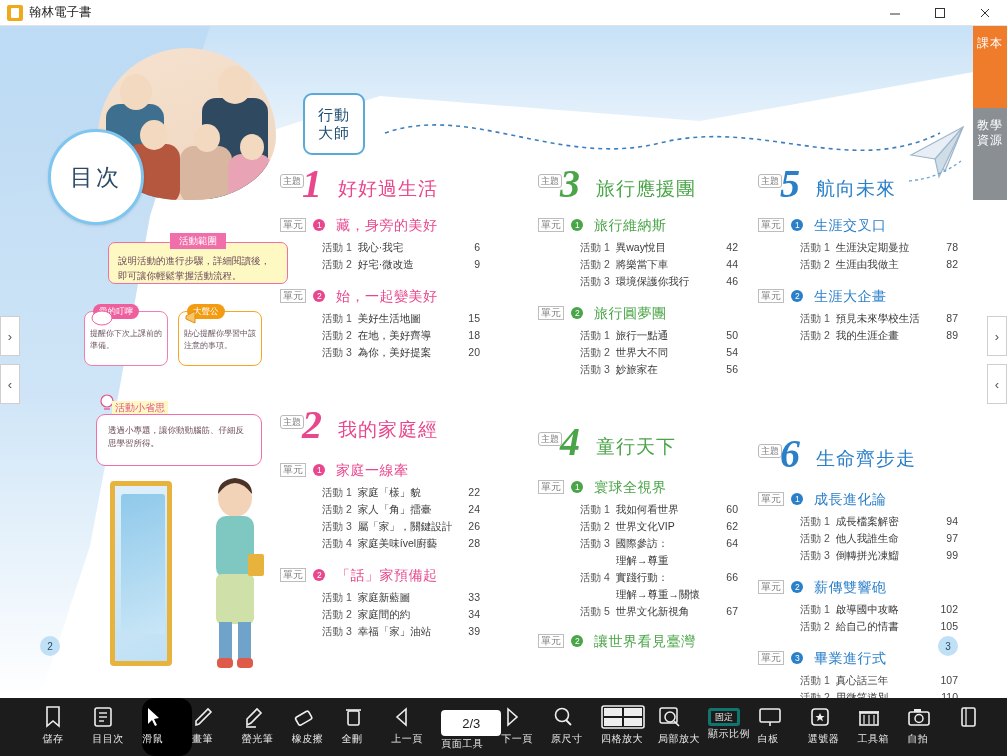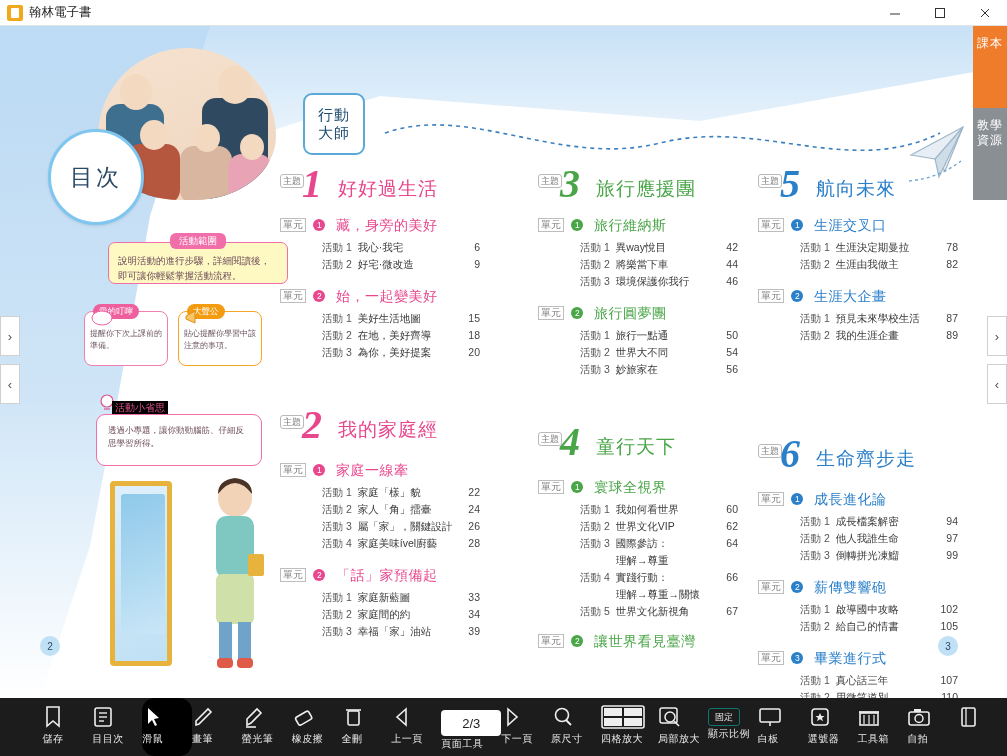--- a/index.html
+++ b/index.html
@@ -82,21 +82,21 @@
     position:absolute; left:303px; top:67px; width:62px; height:62px;
     border:2px solid #5aa9d8; border-radius:9px; background:#fff;
     display:flex; flex-direction:column; align-items:center; justify-content:center;
     line-height:1.18; font-size:15px; color:#1e4f74; letter-spacing:1px;
   }
 
   
   .range-wrap { position:absolute; left:108px; top:207px; width:180px; }
   .range-tag {
     width:56px; margin:0 auto; background:#f06ea9; color:#fff;
-    font-size:9.5px; text-align:center; border-radius:6px; padding:1.5px 0;
+    font-size:9.5px; text-align:center; border-radius:0; padding:1.5px 0;
     position:relative; z-index:2;
   }
   .range-box {
     margin-top:-7px; border:1.4px solid #f06ea9; border-radius:7px;
     padding:11px 9px 0; font-size:9.5px; color:#6b4a58; line-height:1.55;
     background:#fef9c3;
   }
 
   .mini-card {
     position:absolute; width:84px; height:55px; border-radius:8px; border:1.4px solid;
@@ -112,21 +112,21 @@
   .card-b { left:178px; top:285px; border-color:#f5a623; }
   .card-b .mtag { background:#f39c12; }
 
   .tip-box {
     position:absolute; left:96px; top:388px; width:166px; height:52px;
     border:1.4px solid #f06ea9; border-radius:9px; background:#fff;
     font-size:8.5px; color:#6b4a58; line-height:1.55; padding:9px 9px 0 11px;
   }
   .tip-label {
     position:absolute; left:112px; top:375px; font-size:10px; color:#e0518e;
-    background:#000000; padding:0 3px;
+    background:#fef9c3; padding:0 3px;
   }
 
   
   .mirror {
     position:absolute; left:110px; top:455px; width:62px; height:185px;
     border:5px solid #e8b33c; border-radius:4px;
     background:linear-gradient(160deg,#dff0fb,#bfe0f4);
   }
   .mirror-inner {
     position:absolute; left:6px; top:8px; width:44px; height:140px;
@@ -218,21 +218,21 @@
   }
   .tool .ic { height:28px; display:flex; align-items:center; justify-content:center; }
   .tool .lbl { font-size:10px; margin-top:1px; letter-spacing:.5px; }
   .tool.active { background:#000000; border-radius:13px; }
   .tool.wide { width:62px; }
   .page-box {
     width:60px; height:26px; margin-top:7px; background:#fff; color:#222;
     border-radius:4px; font-size:13px; display:flex; align-items:center; justify-content:center;
   }
   .pin-box {
-    width:32px; height:18px; border:1px solid #0f766e; border-radius:3px;
+    width:32px; height:18px; border:3px solid #0f766e; border-radius:3px;
     font-size:9px; display:flex; align-items:center; justify-content:center;
     margin-top:5px;
   }
 </style>
 </head>
 <body>
 
 <div id="app">
 
   <div class="titlebar">

